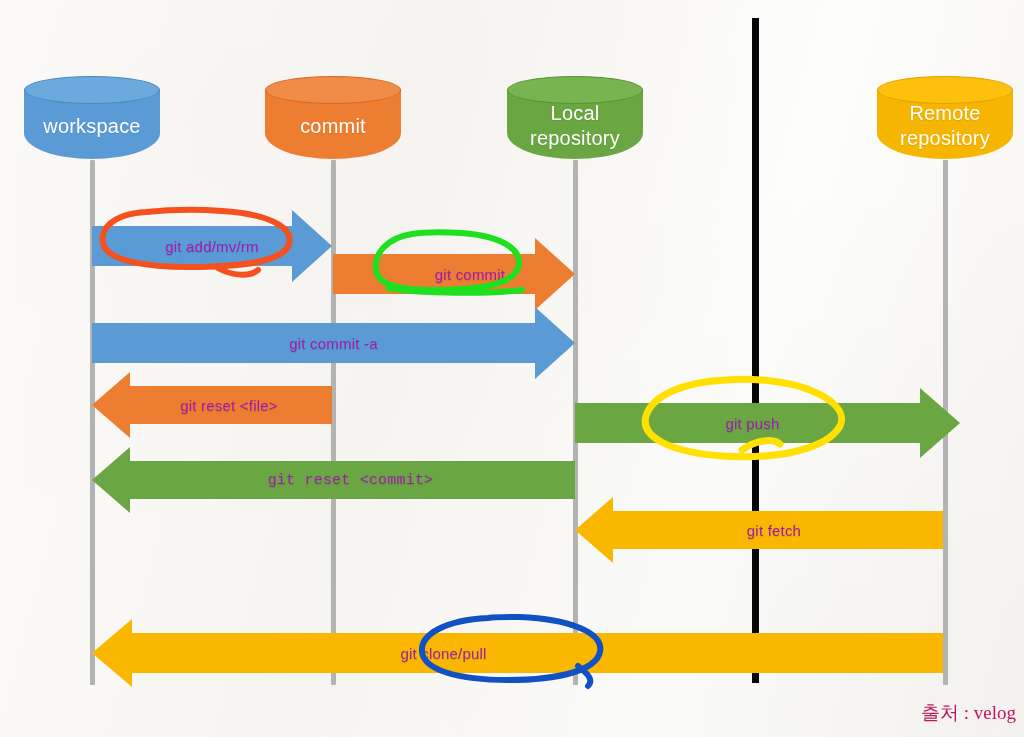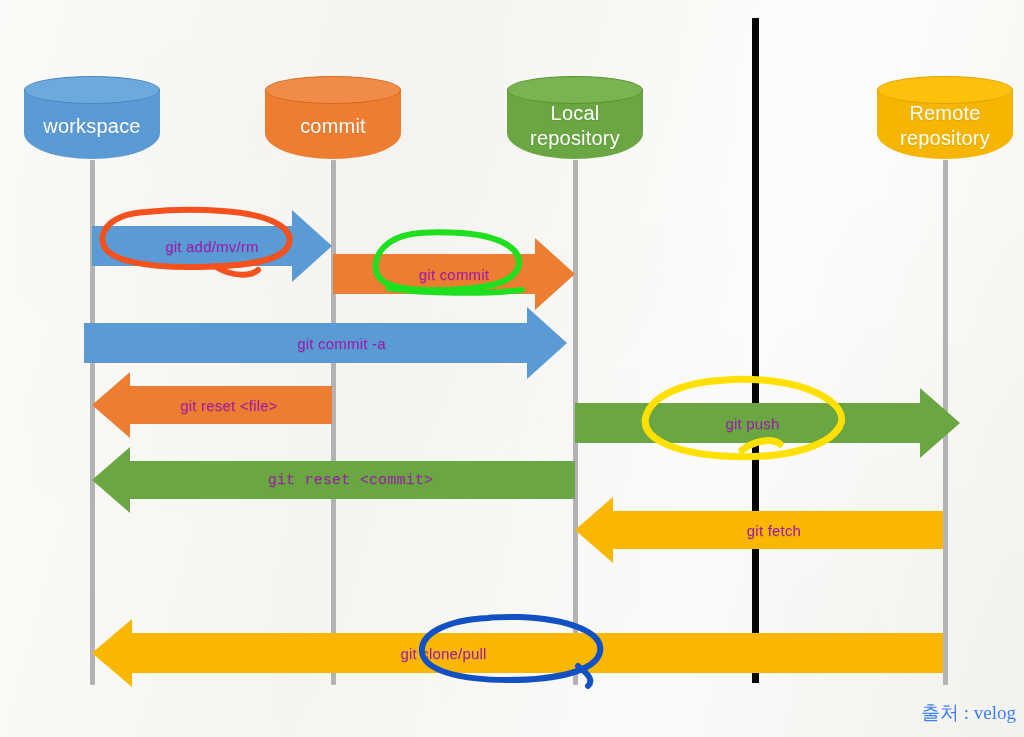--- a/index.html
+++ b/index.html
@@ -136,21 +136,21 @@
   
   .annot {
     position: absolute;
     pointer-events: none;
     z-index: 6;
   }
 
   
   #attribution {
     position: absolute;
-    color: #3b82f6;
+    color: #be185d;
     font-family: "Liberation Serif", serif;
     font-size: 19px;
     white-space: nowrap;
   }
 </style>
 </head>
 <body>
 
 <div id="canvas">
 
@@ -196,27 +196,27 @@
       <span>repository</span>
     </div>
   </div>
 
   <div class="arrow" style="left:92px; top:210px; width:240px; height:72px;">
     <div class="shaft" style="left:0; width:200px; height:40px; background:#5b9bd5;"></div>
     <div class="head" style="left:200px; border-top:36px solid transparent; border-bottom:36px solid transparent; border-left:40px solid #5b9bd5;"></div>
     <span class="arrow-label">git add/mv/rm</span>
   </div>
 
-  <div class="arrow" style="left:333px; top:238px; width:242px; height:72px;">
+  <div class="arrow" style="left:333px; top:238px; width:242px; height:72px;padding-left:16px;">
     <div class="shaft" style="left:0; width:202px; height:40px; background:#ed7d31;"></div>
     <div class="head" style="left:202px; border-top:36px solid transparent; border-bottom:36px solid transparent; border-left:40px solid #ed7d31;"></div>
     <span class="arrow-label">git commit</span>
   </div>
 
-  <div class="arrow" style="left:84px; top:307px; width:483px; height:72px;padding-left:16px;">
+  <div class="arrow" style="left:92px; top:307px; width:483px; height:72px;">
     <div class="shaft" style="left:0; width:443px; height:40px; background:#5b9bd5;"></div>
     <div class="head" style="left:443px; border-top:36px solid transparent; border-bottom:36px solid transparent; border-left:40px solid #5b9bd5;"></div>
     <span class="arrow-label">git commit -a</span>
   </div>
 
   <div class="arrow" style="left:92px; top:372px; width:240px; height:66px;">
     <div class="shaft" style="left:38px; width:202px; height:38px; background:#ed7d31;"></div>
     <div class="head" style="left:0; border-top:33px solid transparent; border-bottom:33px solid transparent; border-right:38px solid #ed7d31;"></div>
     <span class="arrow-label" style="margin-left:34px;">git reset &lt;file&gt;</span>
   </div>

